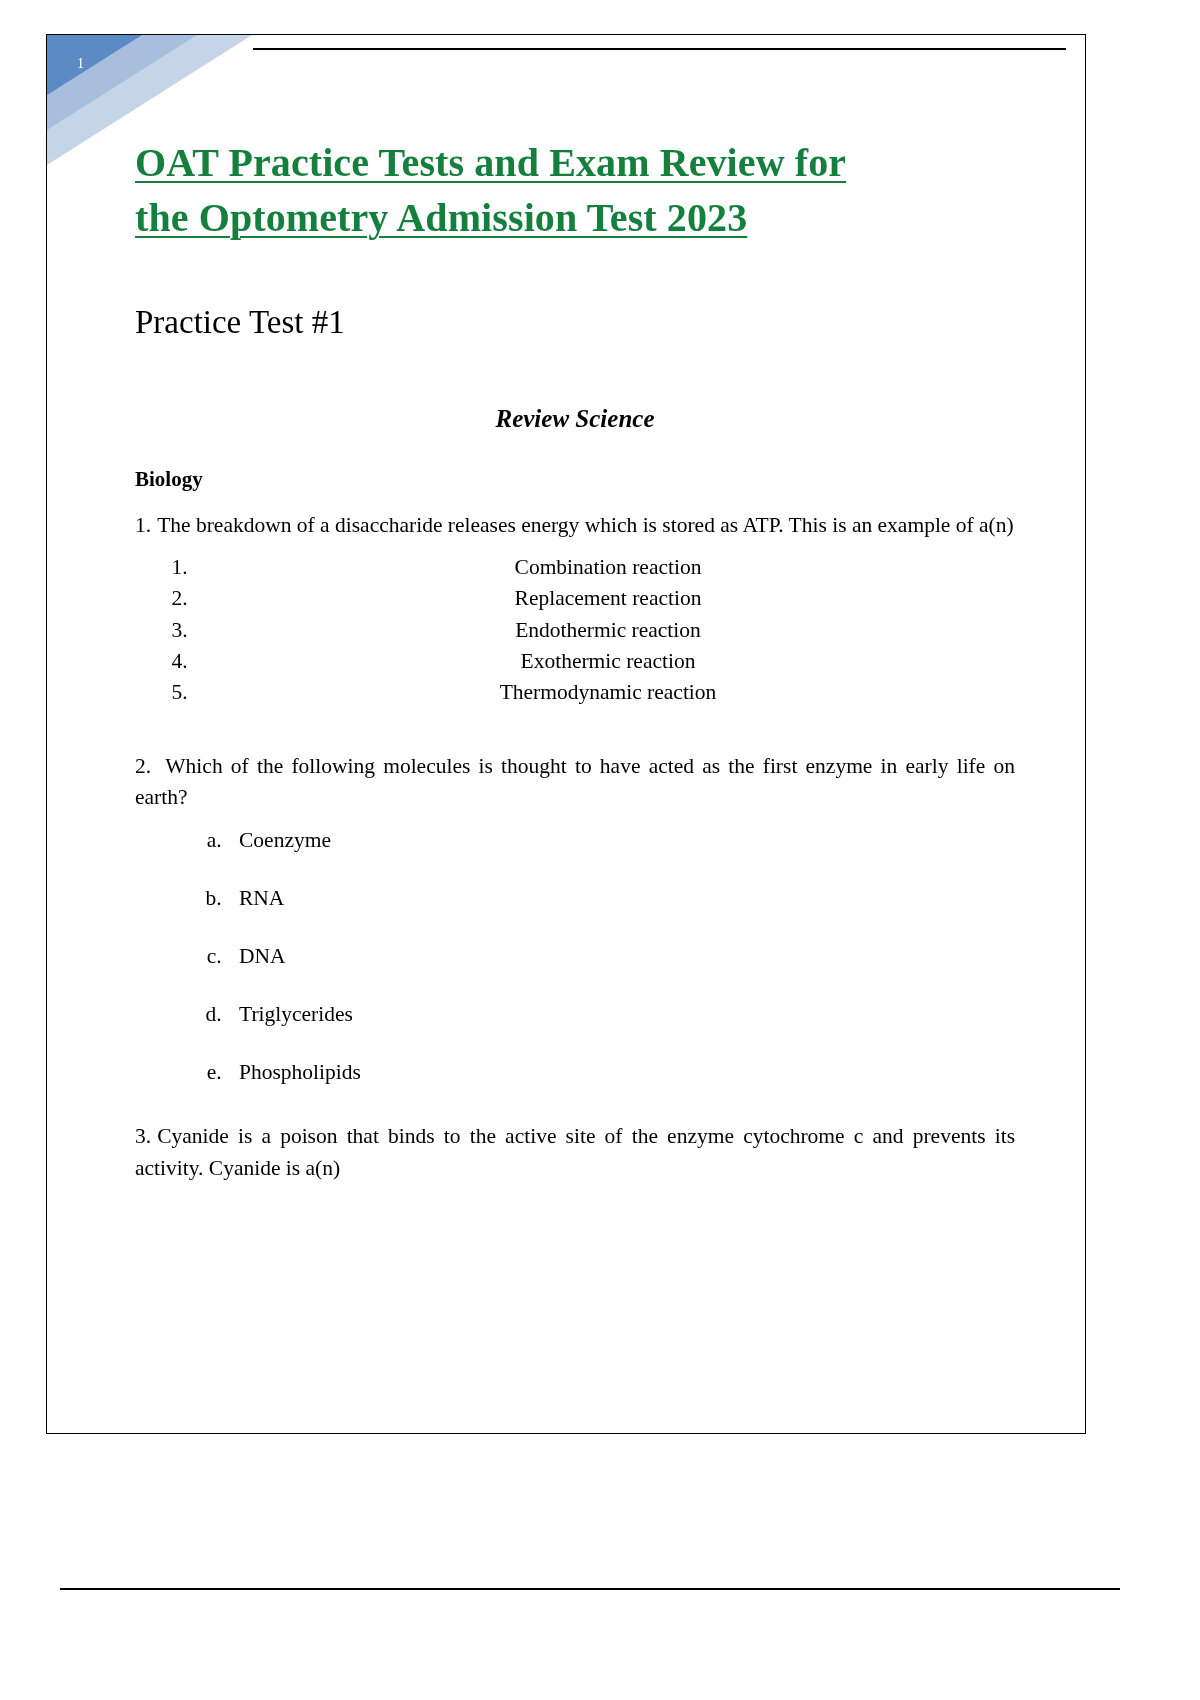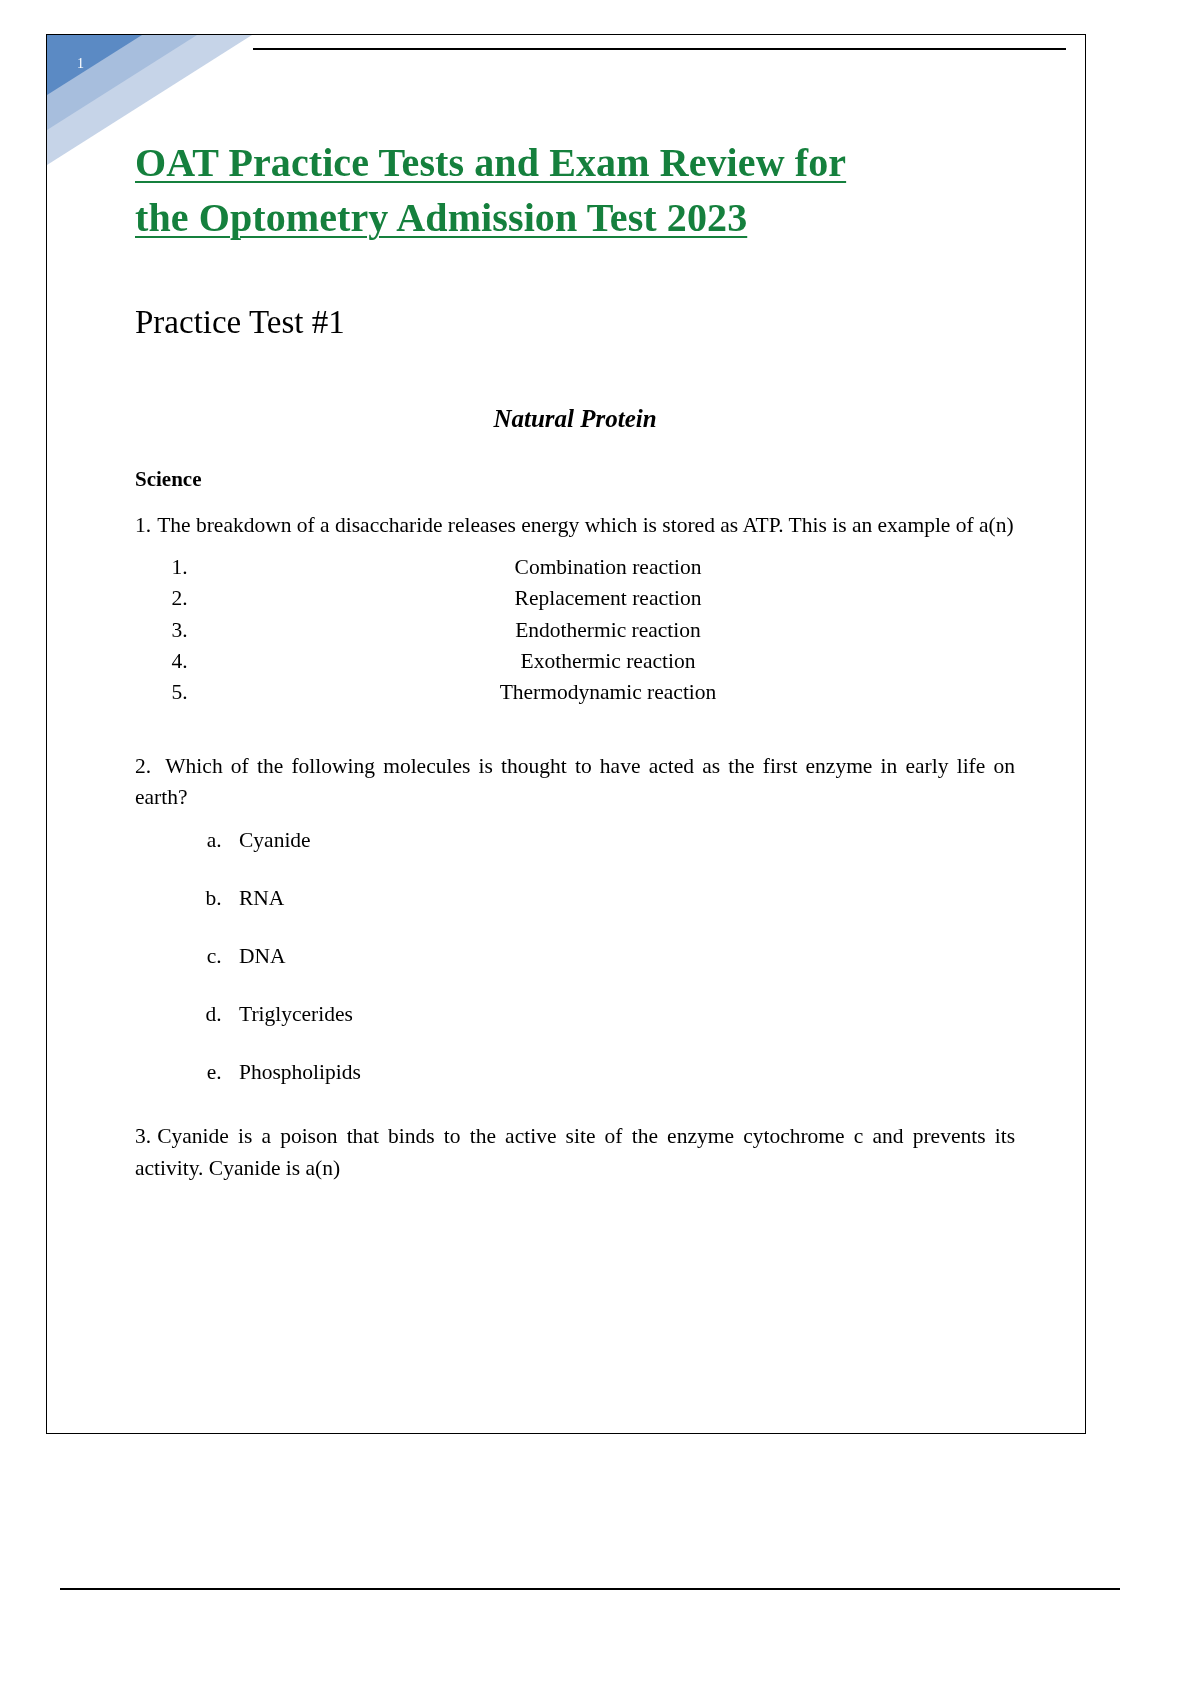--- a/index.html
+++ b/index.html
@@ -197,38 +197,38 @@
 
   <div class="content">
 
     <h1 class="doc-title">
       <span class="tl">OAT Practice Tests and Exam Review for</span>
       <span class="tl line2">the Optometry Admission Test 2023</span>
     </h1>
 
     <h2 class="subtitle">Practice Test #1</h2>
 
-    <h3 class="section-heading">Natural Protein</h3>
-
-    <h4 class="topic-heading">Science</h4>
+    <h3 class="section-heading">Review Science</h3>
+
+    <h4 class="topic-heading">Biology</h4>
 
     <p class="question"><span>1.</span><span class="qnum-gap"></span><span>The breakdown of a disaccharide releases energy which is stored as ATP. This is an example of a(n)</span></p>
 
     <ol class="answers">
       <li>Combination reaction</li>
       <li>Replacement reaction</li>
       <li>Endothermic reaction</li>
       <li>Exothermic reaction</li>
       <li>Thermodynamic reaction</li>
     </ol>
 
     <p class="question spaced"><span>2.</span><span class="qnum-gap">&nbsp;</span><span>Which of the following molecules is thought to have acted as the first enzyme in early life on earth?</span></p>
 
     <ol class="answers-alpha">
-      <li>Cyanide</li>
+      <li>Coenzyme</li>
       <li>RNA</li>
       <li>DNA</li>
       <li>Triglycerides</li>
       <li>Phospholipids</li>
     </ol>
 
     <p class="question q3-block"><span>3.</span><span class="qnum-gap"></span><span>Cyanide is a poison that binds to the active site of the enzyme cytochrome c and prevents its activity. Cyanide is a(n)</span></p>
 
 
   </div>

